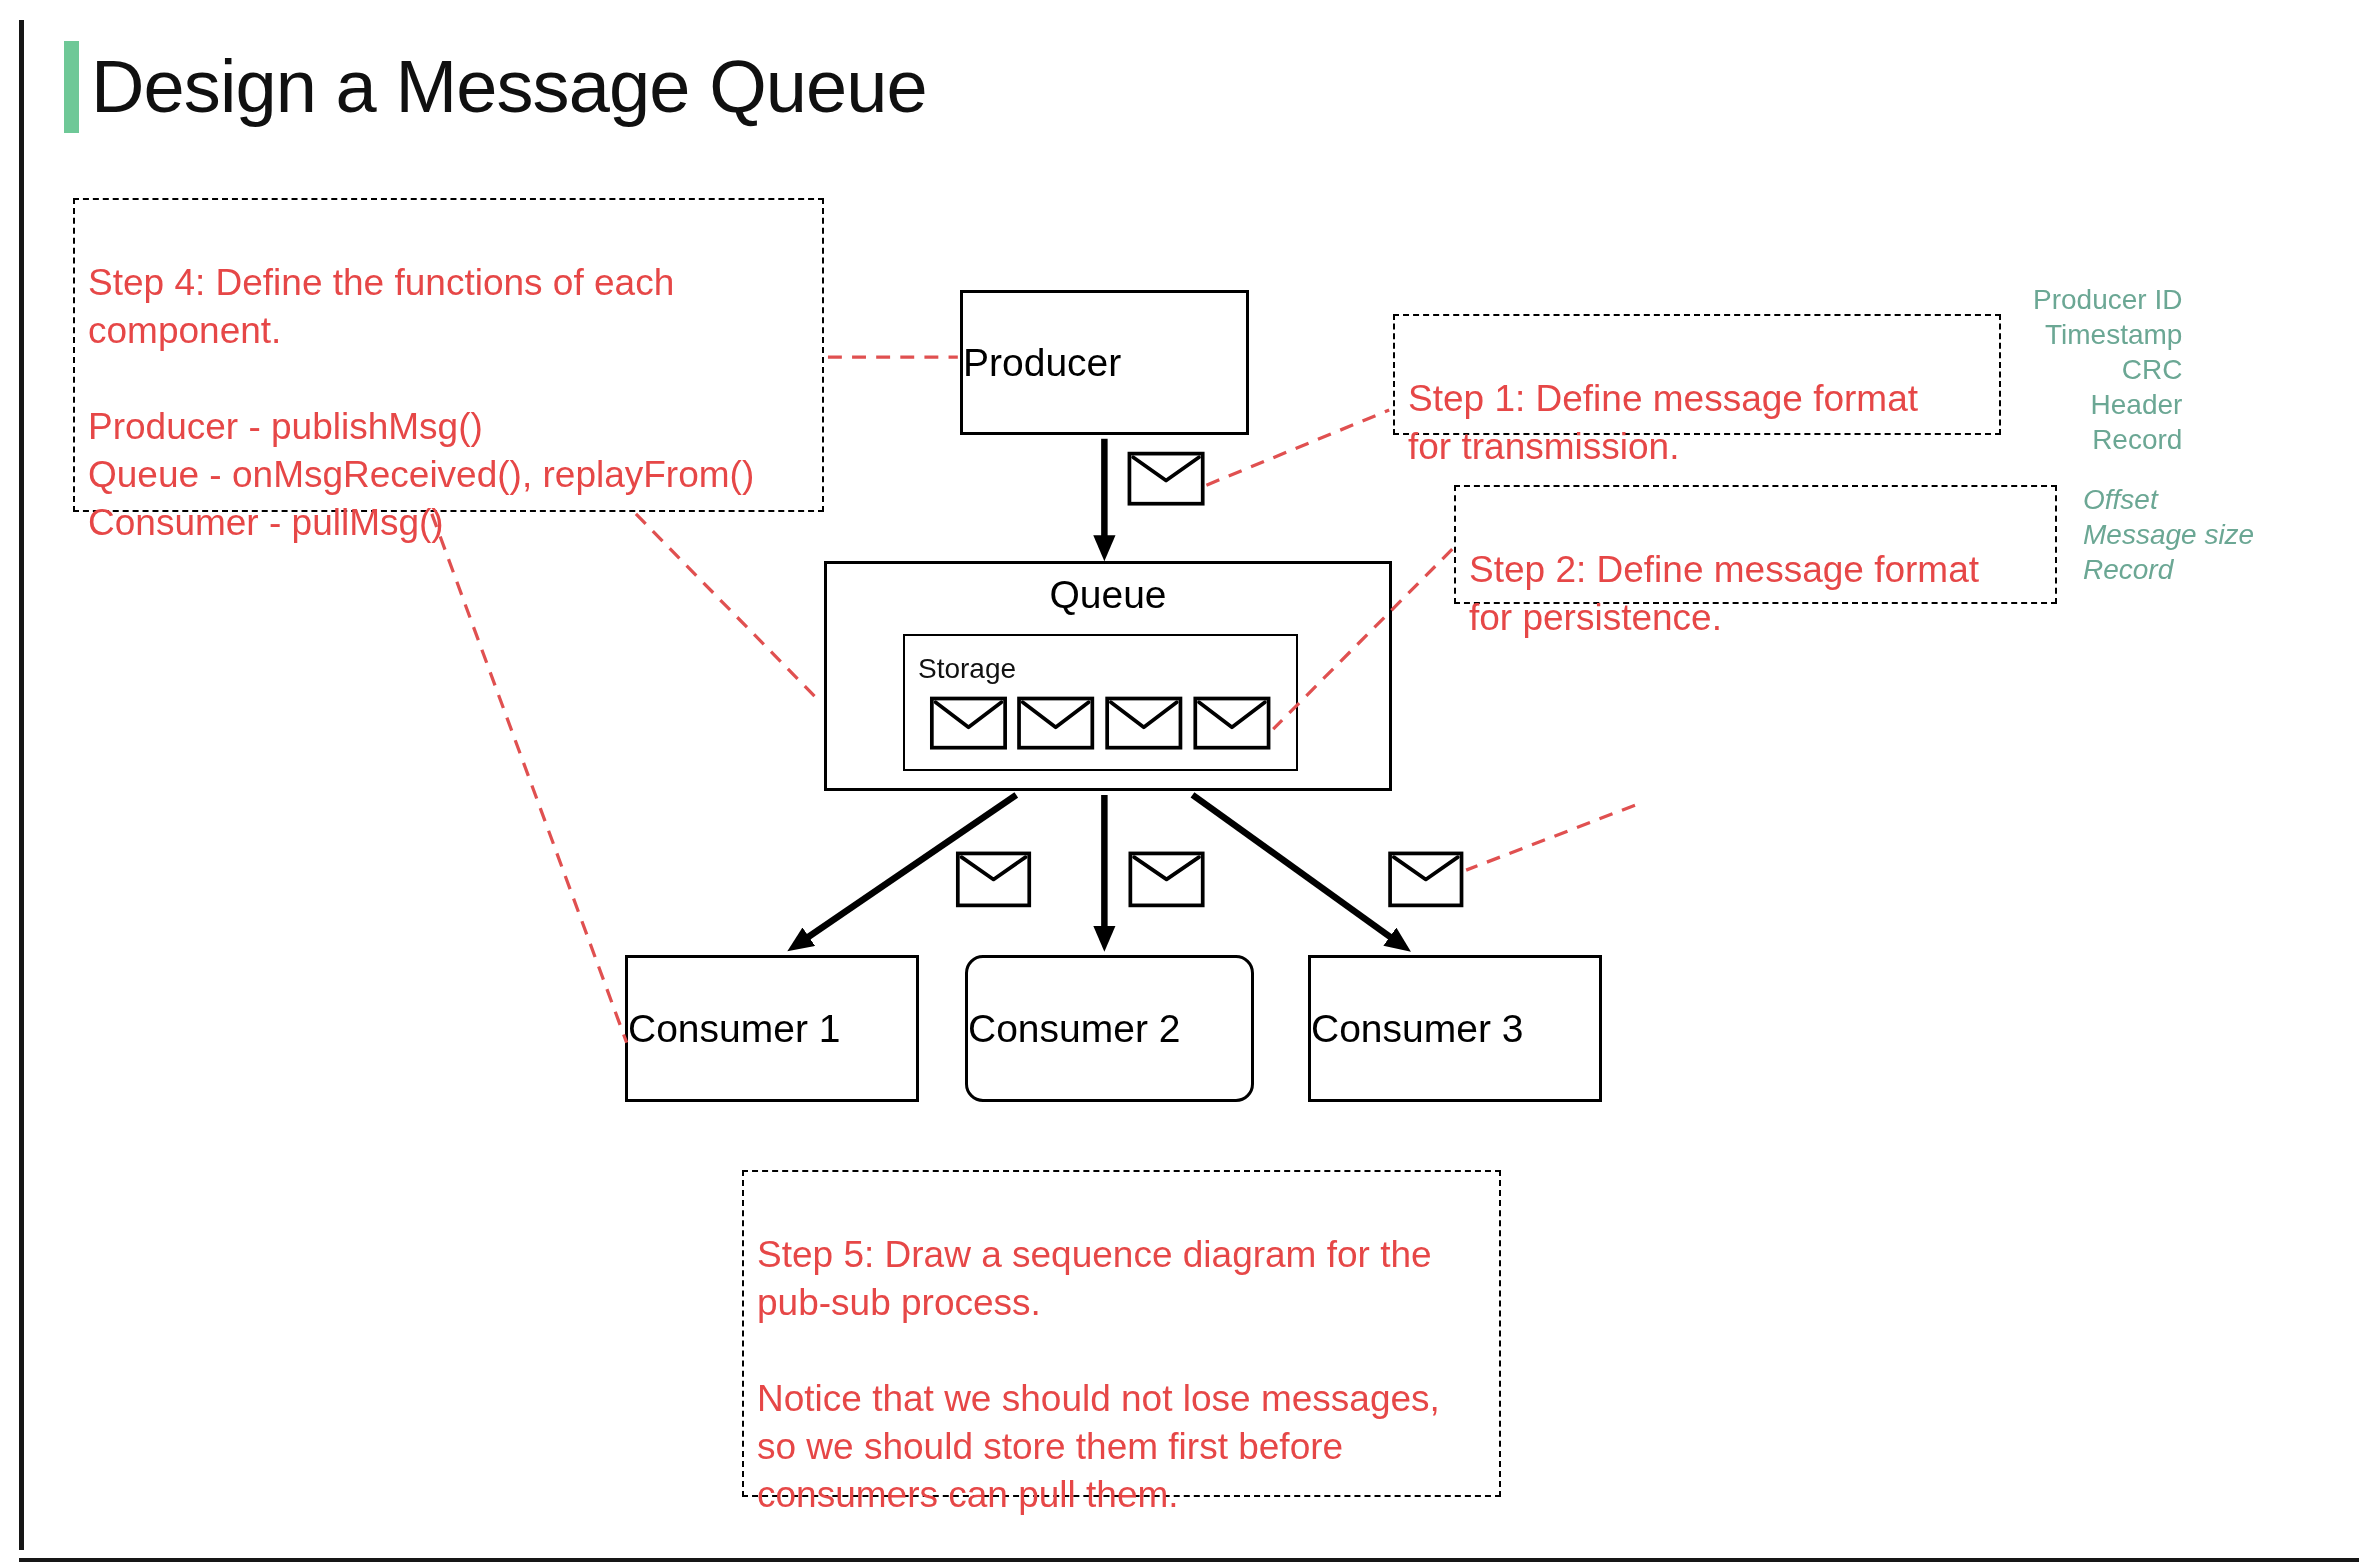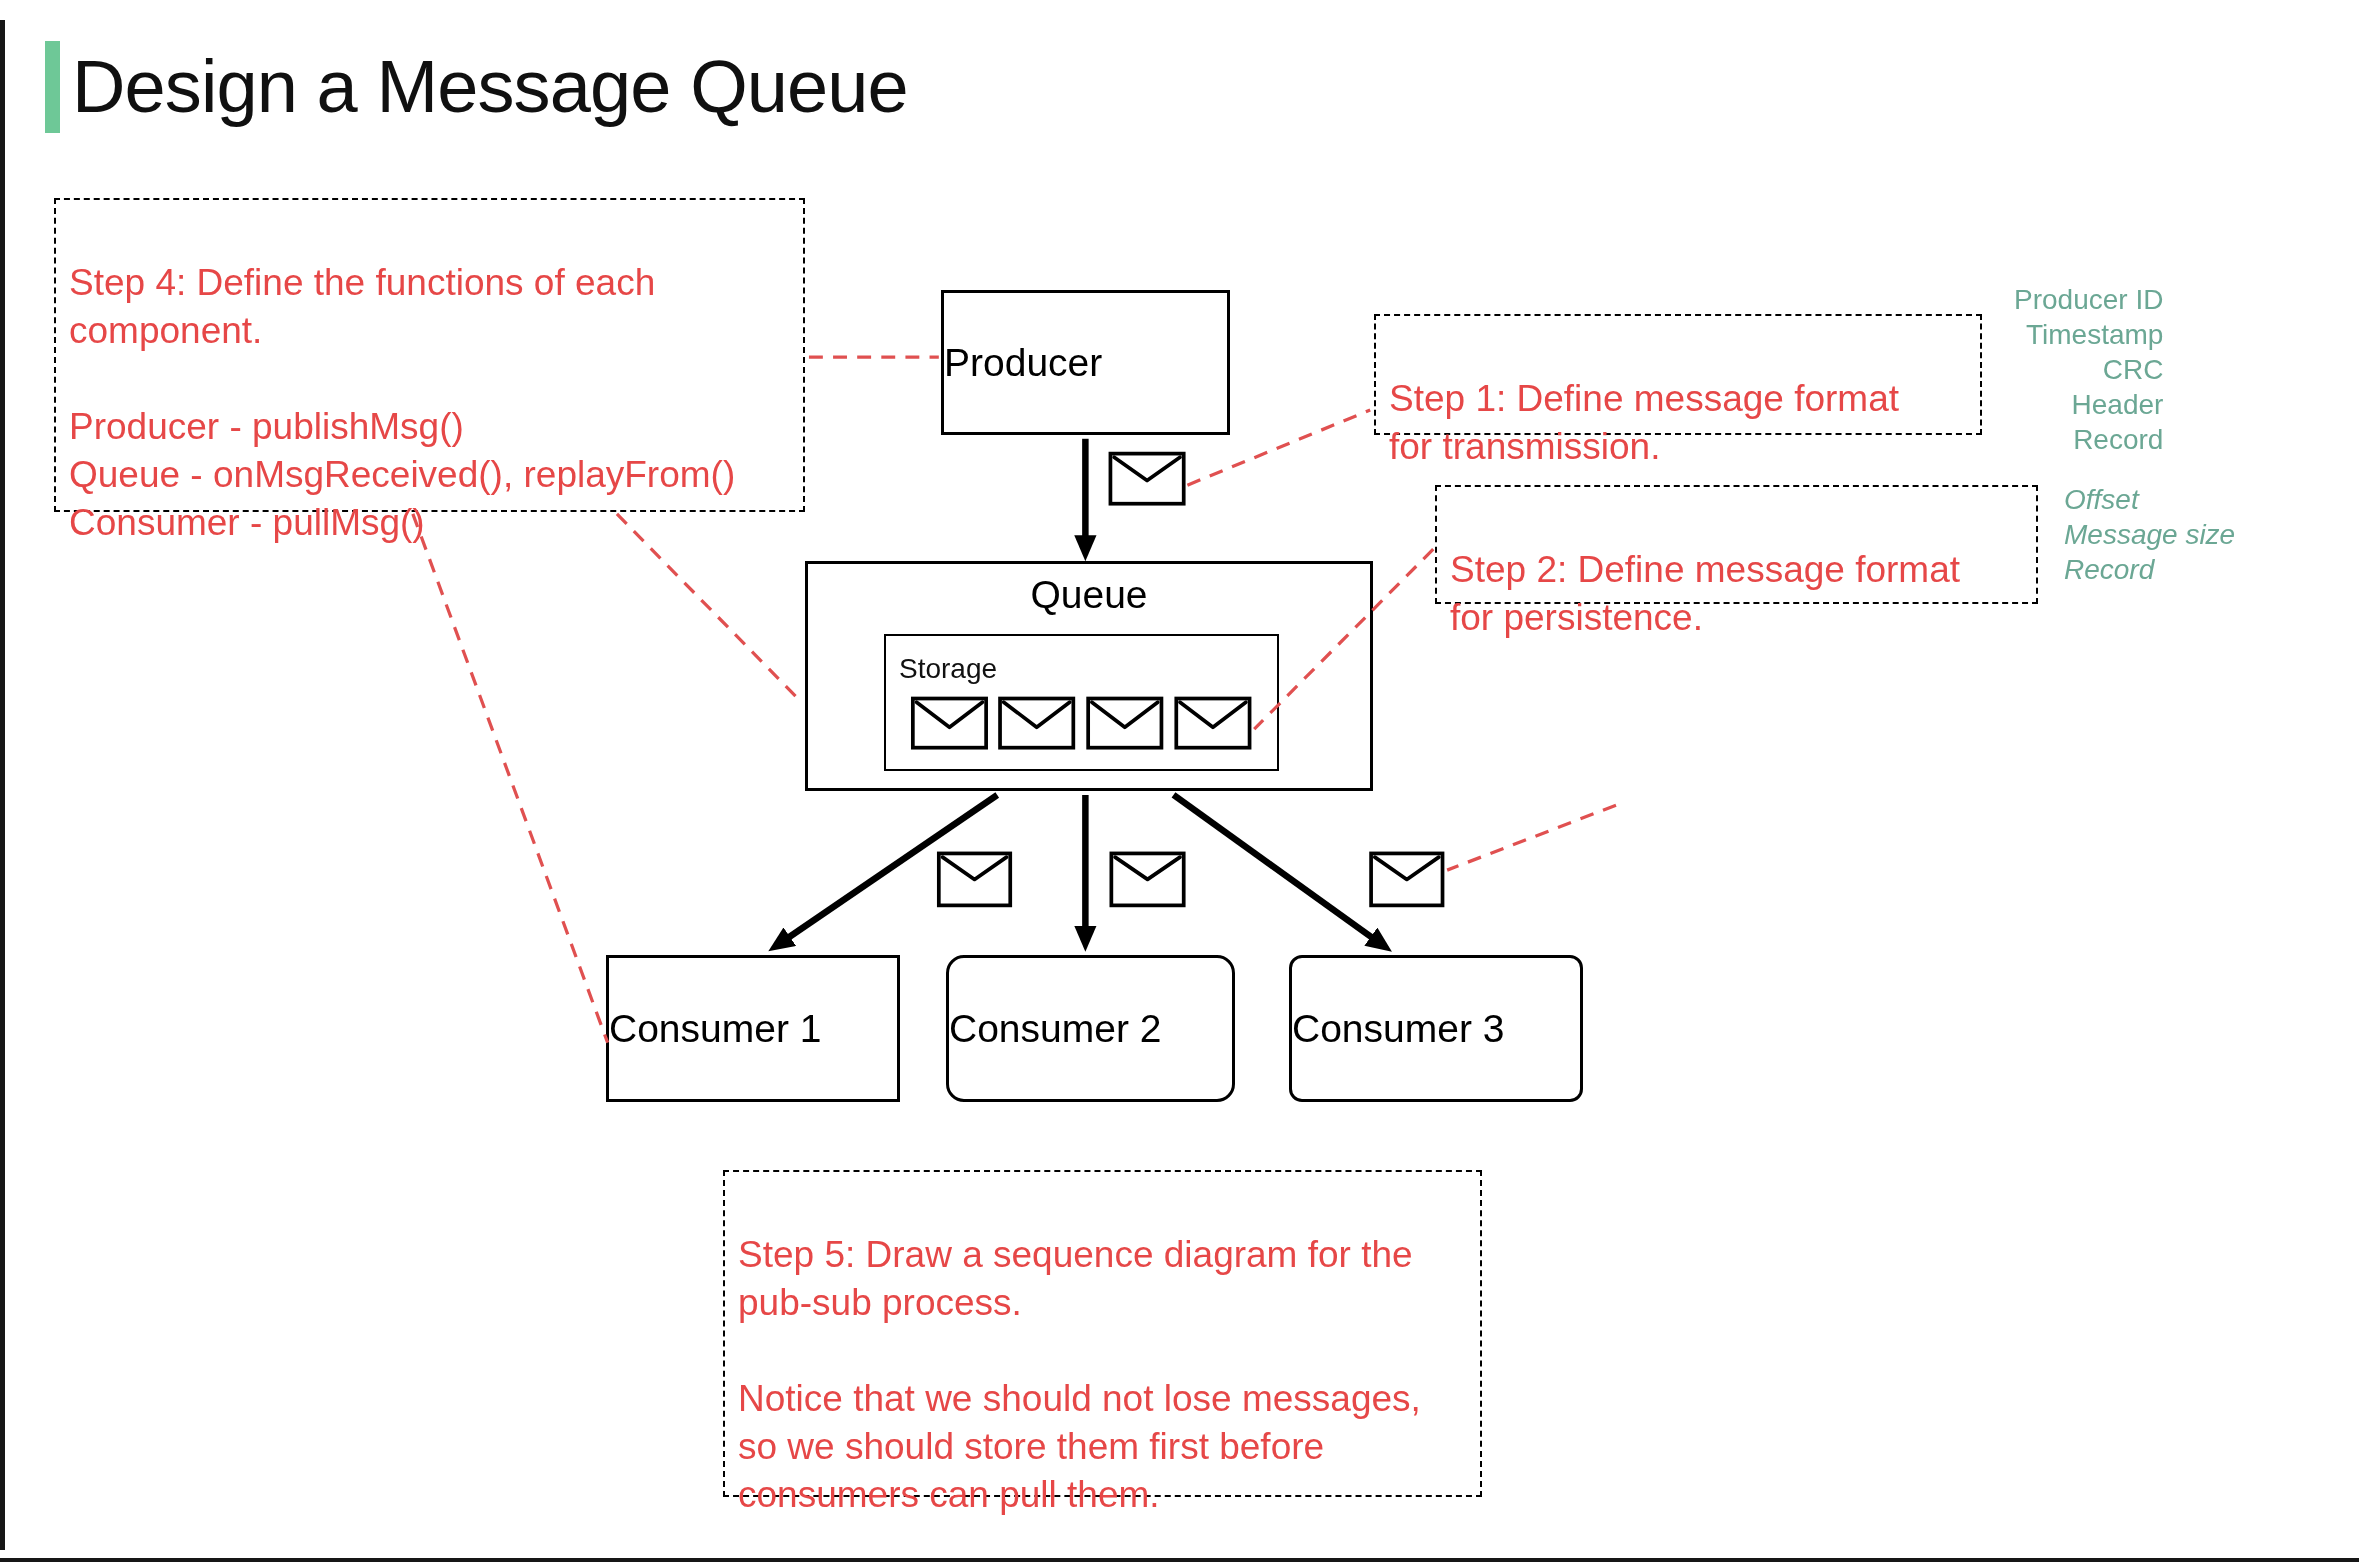--- a/index.html
+++ b/index.html
@@ -3,21 +3,21 @@
 <meta charset="utf-8">
 <style>
   * { margin: 0; padding: 0; box-sizing: border-box; }
   html, body { background: #ffffff; }
   body {
     width: 2360px; height: 1564px;
     font-family: "Liberation Sans", sans-serif;
     position: relative; overflow: hidden;
     color: #111;
   }
-  .canvas { position: absolute; inset: 0; background: #fff; }
+  .canvas { position: absolute; inset: 0; background: #fff; margin-left: 19px; }
 
   
   .left-border  { position: absolute; left: 0; top: 20.4px; width: 4.6px; height: 1530px; background: #161616; }
   .bottom-border{ position: absolute; left: 0; top: 1558px; width: 2360px; height: 3.7px; background: #161616; }
 
   
   .accent-bar { position: absolute; left: 45px; top: 41px; width: 15px; height: 92px; background: #6ec897; }
   .page-title {
     position: absolute; left: 72px; top: 48px;
     font-size: 74px; line-height: 1.05; font-weight: 400;
@@ -31,21 +31,21 @@
     font-size: 39px; color: #000;
   }
   .node-producer   { left: 941px; top: 290px;  width: 289px; height: 145px; }
   .node-queue      { left: 805px;  top: 561px;  width: 568px; height: 230px; display: block; }
   .queue-label     { margin-top: 9.3px; text-align: center; font-size: 39px; }
   .node-storage    { position: absolute; left: 884px; top: 634px; width: 395px; height: 137px;
                      border: 2.8px solid #000; background: #fff; text-align: right; }
   .storage-label   { position: absolute; left: 13px; top: 16.7px; font-size: 28px; }
   .node-consumer-1 { left: 606px;  top: 955px; width: 294px; height: 147px; }
   .node-consumer-2 { left: 946px; top: 955px; width: 289px; height: 147px; border-radius: 18px; }
-  .node-consumer-3 { left: 1289px; top: 955px; width: 294px; height: 147px; border-radius: 13px; }
+  .node-consumer-3 { left: 1289px; top: 955px; width: 294px; height: 147px; }
 
   
   .note {
     position: absolute; border: 2.8px dashed #000; background: transparent;
     color: #e64747; font-size: 37px; line-height: 48px;
     white-space: pre-line; padding: 11px 13px;
   }
   .note-step-1 { left: 1374px; top: 314px;  width: 608px; height: 121px; }
   .note-step-2 { left: 1435px; top: 485px;  width: 603px; height: 119px; }
   .note-step-3 { left: 1614px; top: 702px;  width: 608px; height: 413px; padding-top: 148px; }

